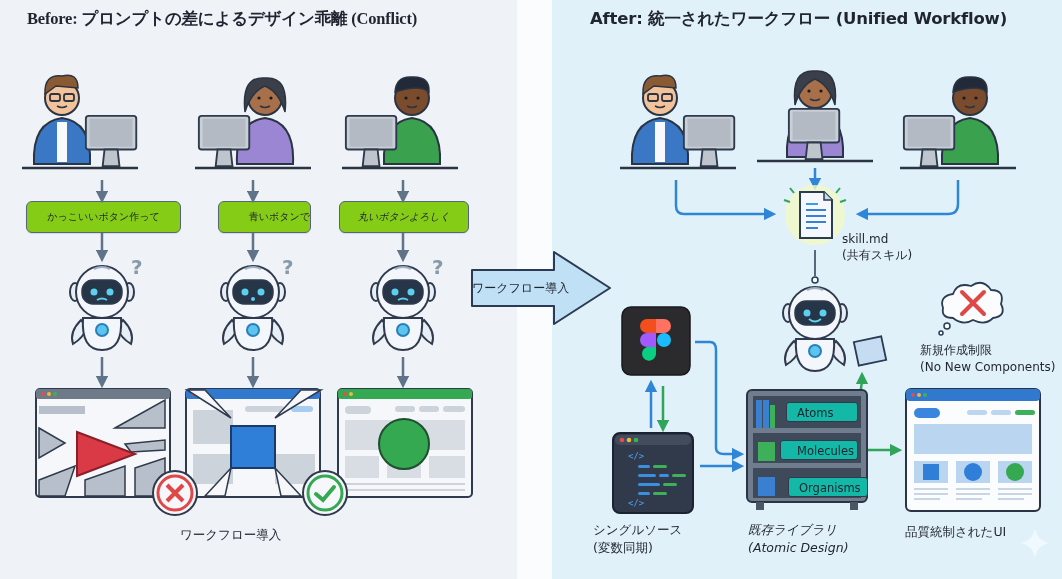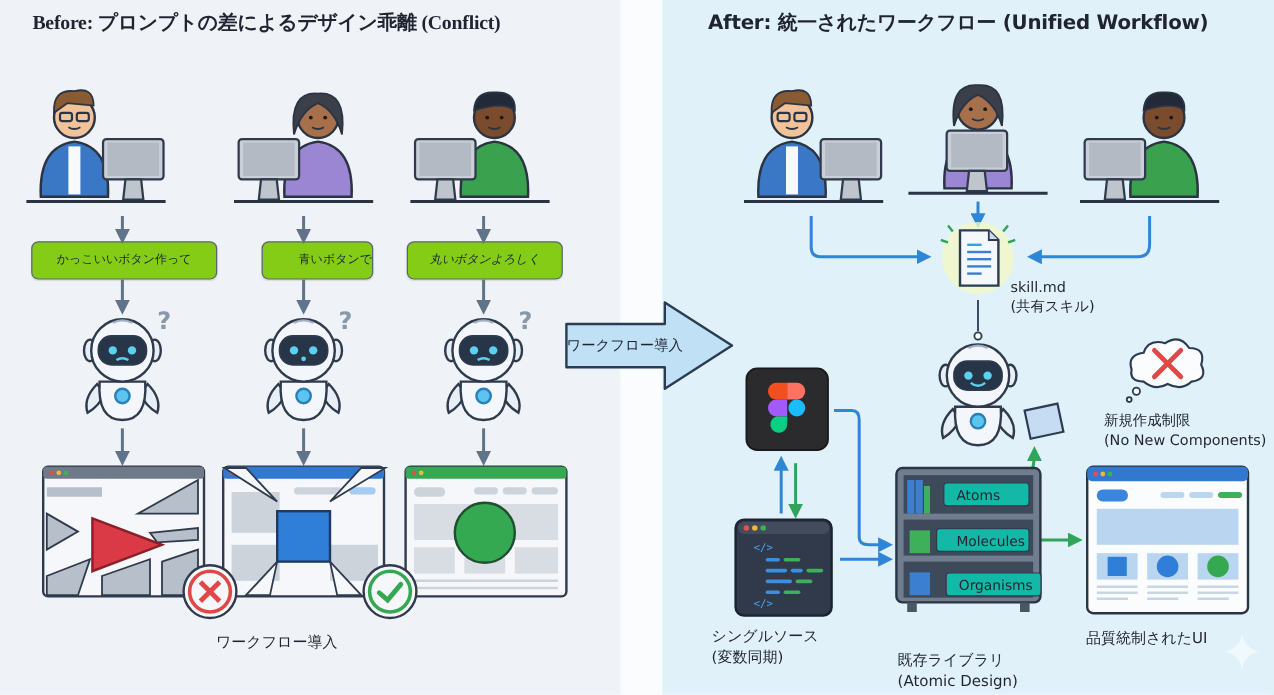--- a/index.html
+++ b/index.html
@@ -241,21 +241,21 @@
     <rect x="17" y="12" width="6" height="28" fill="#3a7fd0"></rect>
     <rect x="24" y="17" width="5" height="23" fill="#3fb05a"></rect>
   <rect x="12" y="54" width="17" height="19" fill="#3fb05a"></rect>
   <rect x="12" y="89" width="17" height="19" fill="#3a7fd0"></rect>
   <rect x="10" y="114" width="8" height="8" fill="#4a5565"></rect>
     <rect x="104" y="114" width="8" height="8" fill="#4a5565"></rect>
 </svg>
 <div class="shelf-label" style="left:786px;top:402px;width:72px;">Atoms</div>
 <div class="shelf-label" style="left:780px;top:440px;width:78px;padding-left:16px;">Molecules</div>
 <div class="shelf-label" style="left:778px;top:477px;width:80px;margin-left:10px;">Organisms</div>
-<div class="label" style="left:748px;top:541px;width:120px;font-size:12.5px;line-height:18px;">
+<div class="label" style="left:748px;top:521px;width:120px;font-size:12.5px;line-height:18px;font-style:italic;">
   <div>既存ライブラリ</div>
   <div>(Atomic Design)</div>
 </div>
 
 <svg width="140" height="126" style="left:905px;top:388px;">
   <rect x="1" y="1" width="134" height="122" rx="5" fill="#fafcfe" stroke="#2a3442" stroke-width="2"></rect>
   <rect x="1" y="1" width="134" height="12" rx="4" fill="#3178cf"></rect>
   <circle cx="8" cy="7" r="2" fill="#e05050"></circle>
     <circle cx="14" cy="7" r="2" fill="#e8b93a"></circle>
     <circle cx="20" cy="7" r="2" fill="#3fb05a"></circle>

